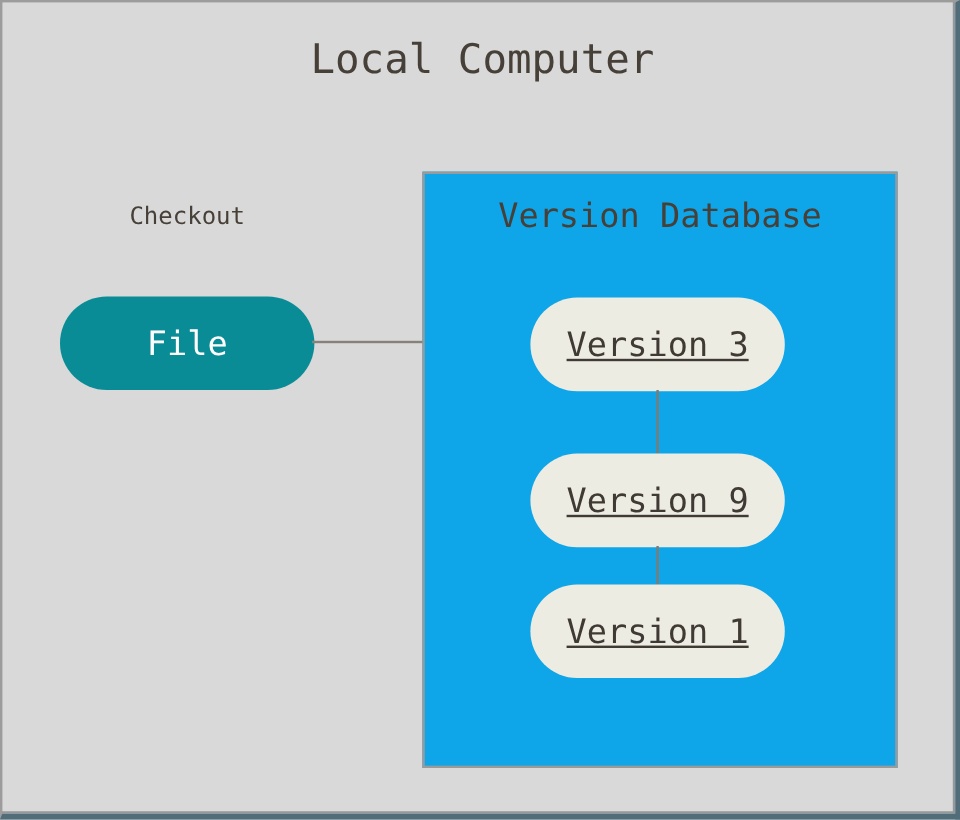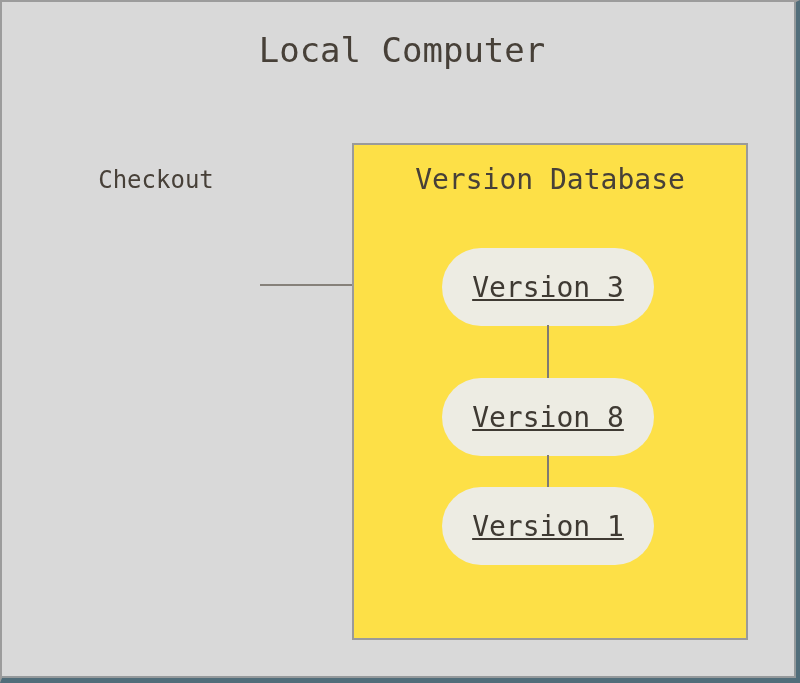--- a/index.html
+++ b/index.html
@@ -31,21 +31,21 @@
     font-size: 34px;
     line-height: 44px;
     color: #474038;
     white-space: pre;
   }
   .checkout-label {
     position: absolute;
     left: 48px; top: 156px;
     width: 212px;
     text-align: center;
-    font-size: 24px;
+    font-size: 20px;
     line-height: 44px;
     color: #474038;
   }
   .file-pill {
     position: absolute;
     left: 48px; top: 245px;
     width: 212px; height: 78px;
     background: #0a8c96;
     border-radius: 39px;
     display: flex;
@@ -58,21 +58,21 @@
     position: absolute;
     left: 258px; top: 282px;
     width: 184px; height: 2px;
     background: #86817a;
   }
   .vdb-box {
     position: absolute;
     left: 350px; top: 141px;
     width: 396px; height: 497px;
     box-sizing: border-box;
-    background: #fde047;
+    background: #0ea5e9;
     border: 2px solid #9a9a9a;
   }
   .vdb-title {
     position: absolute;
     left: 0; top: 13px;
     width: 100%;
     text-align: center;
     font-size: 28px;
     line-height: 44px;
     color: #474038;
@@ -104,32 +104,33 @@
 </style>
 </head>
 <body>
 
 <div class="frame">
 
   <div class="diagram-title">Local Computer</div>
 
   <div class="checkout-label">Checkout</div>
 
+  <div class="file-pill">File</div>
 
   <div class="h-connector"></div>
 
   <div class="vdb-box">
 
     <div class="vdb-title">Version Database</div>
 
     <div class="version-pill pill-v3">Version 3</div>
 
     <div class="v-connector vline-1"></div>
 
-    <div class="version-pill pill-v2">Version 8</div>
+    <div class="version-pill pill-v2">Version 9</div>
 
     <div class="v-connector vline-2"></div>
 
     <div class="version-pill pill-v1">Version 1</div>
 
   </div>
 
 </div>
 
 </body></html>

